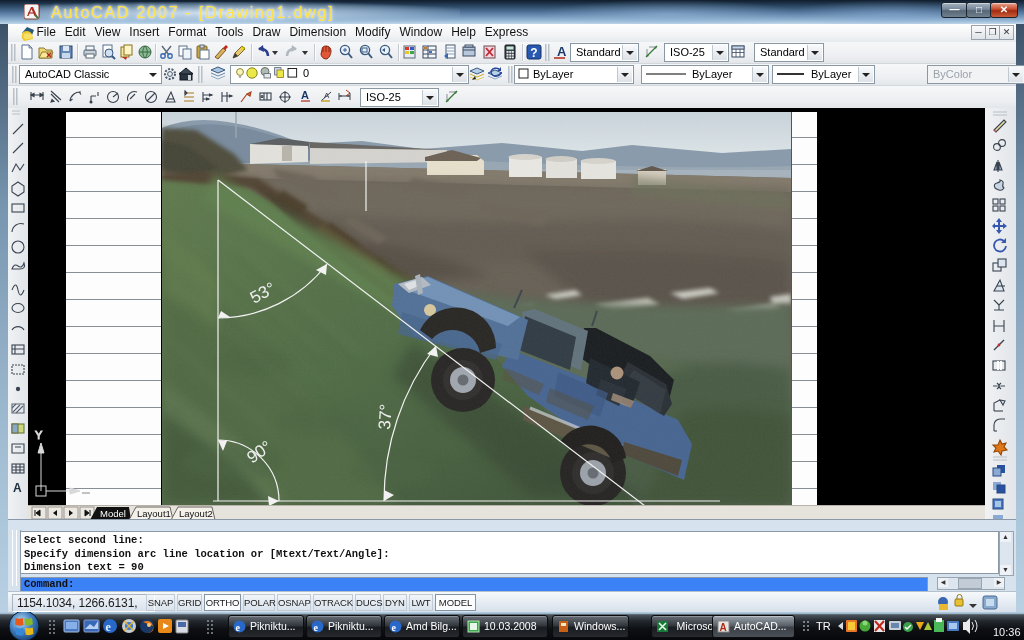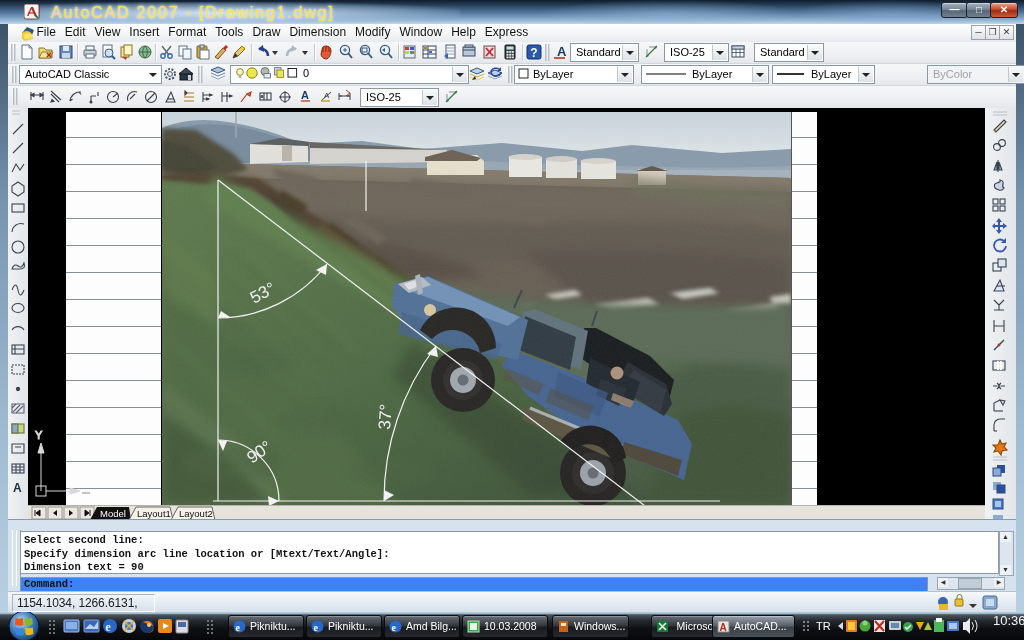--- a/index.html
+++ b/index.html
@@ -850,20 +850,32 @@
      <div style="position:absolute;left:20px;top:0;width:22px;height:9px;background:#c2ccd6;border:1px solid #98a4b0;"></div>
      <div style="position:absolute;right:0;top:0;width:10px;height:9px;background:#eef2f6;font-size:6px;text-align:center;line-height:9px;color:#333;">▶</div>
   </div>
   <div style="position:absolute;left:12px;top:57px;width:903px;height:13px;background:#3b82f6;border:1px solid #8a98a8;
        font-family:'Liberation Mono',monospace;font-weight:bold;font-size:10.5px;color:#111;line-height:12px;padding-left:3px;">Command:</div>
 </div>
 
 <div class="abs" id="statusbar" style="left:8px;top:591px;width:1008px;height:21px;
      background:linear-gradient(180deg,#f6f9fb,#e2e9f1 60%,#d6dfe9);border-top:1px solid #b4c0cc;font-size:9.5px;color:#1a1a1a;letter-spacing:-0.1px;">
   <div style="position:absolute;left:4px;top:2px;width:137px;height:16px;border:1px solid #a8b4c0;border-right-color:#fff;border-bottom-color:#fff;line-height:16px;padding-left:4px;font-size:12px;">1154.1034, 1266.6131, 0.0000</div>
+  <div style="position:absolute;left:0;top:2px;height:17px;width:1008px;">
+    <span style="position:absolute;left:138px;padding:2px 0;width:27px;text-align:center;border:1px solid #c2ccd6;">SNAP</span>
+    <span style="position:absolute;left:169px;padding:2px 0;width:23px;text-align:center;border:1px solid #c2ccd6;">GRID</span>
+    <span style="position:absolute;left:196px;padding:2px 0;width:35px;text-align:center;border:1px solid #8494a4;background:#fbfcfd;">ORTHO</span>
+    <span style="position:absolute;left:235px;padding:2px 0;width:30px;text-align:center;border:1px solid #c2ccd6;">POLAR</span>
+    <span style="position:absolute;left:269px;padding:2px 0;width:32px;text-align:center;border:1px solid #c2ccd6;">OSNAP</span>
+    <span style="position:absolute;left:305px;padding:2px 0;width:38px;text-align:center;border:1px solid #c2ccd6;">OTRACK</span>
+    <span style="position:absolute;left:347px;padding:2px 0;width:24px;text-align:center;border:1px solid #c2ccd6;">DUCS</span>
+    <span style="position:absolute;left:375px;padding:2px 0;width:22px;text-align:center;border:1px solid #c2ccd6;">DYN</span>
+    <span style="position:absolute;left:401px;padding:2px 0;width:22px;text-align:center;border:1px solid #c2ccd6;">LWT</span>
+    <span style="position:absolute;left:427px;padding:2px 0;width:39px;text-align:center;border:1px solid #8494a4;background:#fbfcfd;">MODEL</span>
+  </div>
   <svg width="80" height="21" style="position:absolute;left:925px;top:0">
     <g font-family="Liberation Sans">
     <circle cx="10" cy="10" r="5" fill="#3a66b0"></circle>
           <rect x="6" y="12" width="9" height="6" fill="#e8b830"></rect>
     <rect x="22" y="7" width="8" height="7" rx="1" fill="#e8c030" stroke="#907818"></rect>
           <path d="M24 7v-2a2.5 2.5 0 0 1 5 0v2" stroke="#907818" fill="none"></path>
     <path d="M36 12l4 4 4-4z" fill="#333"></path>
     <rect x="50" y="4" width="14" height="13" rx="2" fill="#88a8cc" stroke="#4a6a94"></rect>
           <rect x="53" y="7" width="8" height="7" fill="#c8dcf0"></rect>
     </g>
@@ -999,16 +1011,16 @@
         <path d="M105 15l2 2 4-4" stroke="#fff" fill="none" stroke-width="1.4"></path>
     <path d="M116 10l4 8 4-8z" fill="#e8a818"></path>
         <path d="M124 18l4-8 4 8z" fill="#a8c838"></path>
     <rect x="134" y="8" width="10" height="12" fill="#48b858"></rect>
         <rect x="136" y="6" width="6" height="4" fill="#f8f8f8"></rect>
     <rect x="147" y="9" width="12" height="10" rx="1" fill="#4878c0"></rect>
         <path d="M149 11h8v6h-8z" fill="#a8c8f0"></path>
     <path d="M163 10v8h3l4 4V6l-4 4z" fill="#e8eaec"></path>
         <path d="M172 10q3 4 0 8M175 8q4 6 0 12" stroke="#e8eaec" fill="none"></path>
   </svg>
-  <div style="position:absolute;left:993px;top:1px;color:#f0f2f4;font-size:13px;text-align:right;">10:36</div>
+  <div style="position:absolute;left:993px;top:14px;color:#f0f2f4;font-size:11px;text-align:right;">10:36</div>
 </div>
 
 </div>
 
 </body></html>

